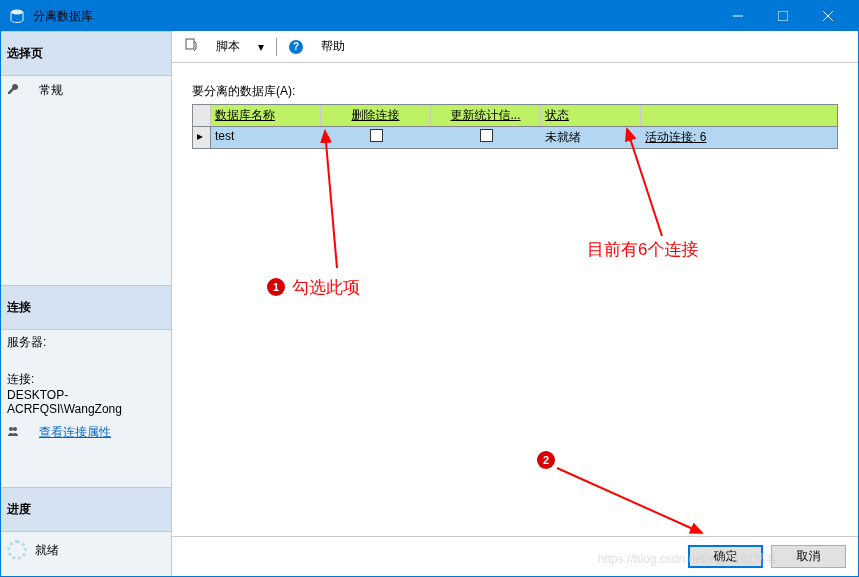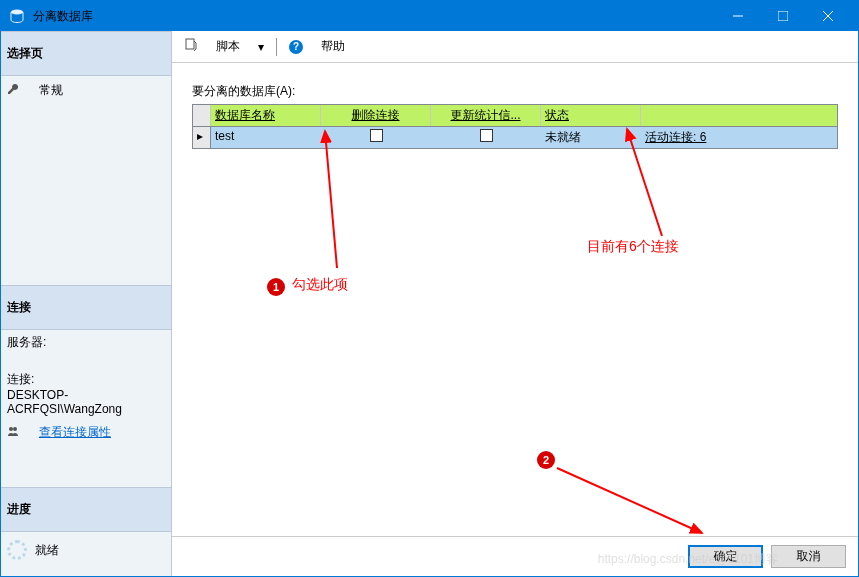--- a/index.html
+++ b/index.html
@@ -37,21 +37,21 @@
 .c-drop { width: 110px; text-align: center; }
 .c-update { width: 110px; text-align: center; }
 .c-status { width: 100px; }
 .c-msg { flex: 1; }
 .chk { display: inline-block; width: 13px; height: 13px; background: #fff; border: 1px solid #333; }
 .msg-link { text-decoration: underline; color: #000000; }
 .footer { height: 40px; border-top: 1px solid #ccc; display: flex; align-items: center; justify-content: flex-end; padding: 0 12px; gap: 8px; position: relative; }
 .btn { width: 75px; height: 23px; border: 1px solid #adadad; background: #e1e1e1; display: flex; align-items: center; justify-content: center; cursor: pointer; }
 .btn.primary { border: 2px solid #0078d7; }
 
-.annot-text { position: absolute; color: #ff0000; font-size: 14px; }
+.annot-text { position: absolute; color: #ff0000; font-size: 17px; }
 .badge { position: absolute; width: 18px; height: 18px; background: #d60000; color: #fff; border-radius: 50%; display: flex; align-items: center; justify-content: center; font-size: 11px; font-weight: bold; }
 .arrow-svg { position: absolute; pointer-events: none; }
 .watermark { position: absolute; right: 80px; bottom: 8px; color: #ccc; font-size: 12px; opacity: .6; }
 </style>
 </head>
 <body>
 
 <div class="window">
   <div class="titlebar">
     <span class="icon">

